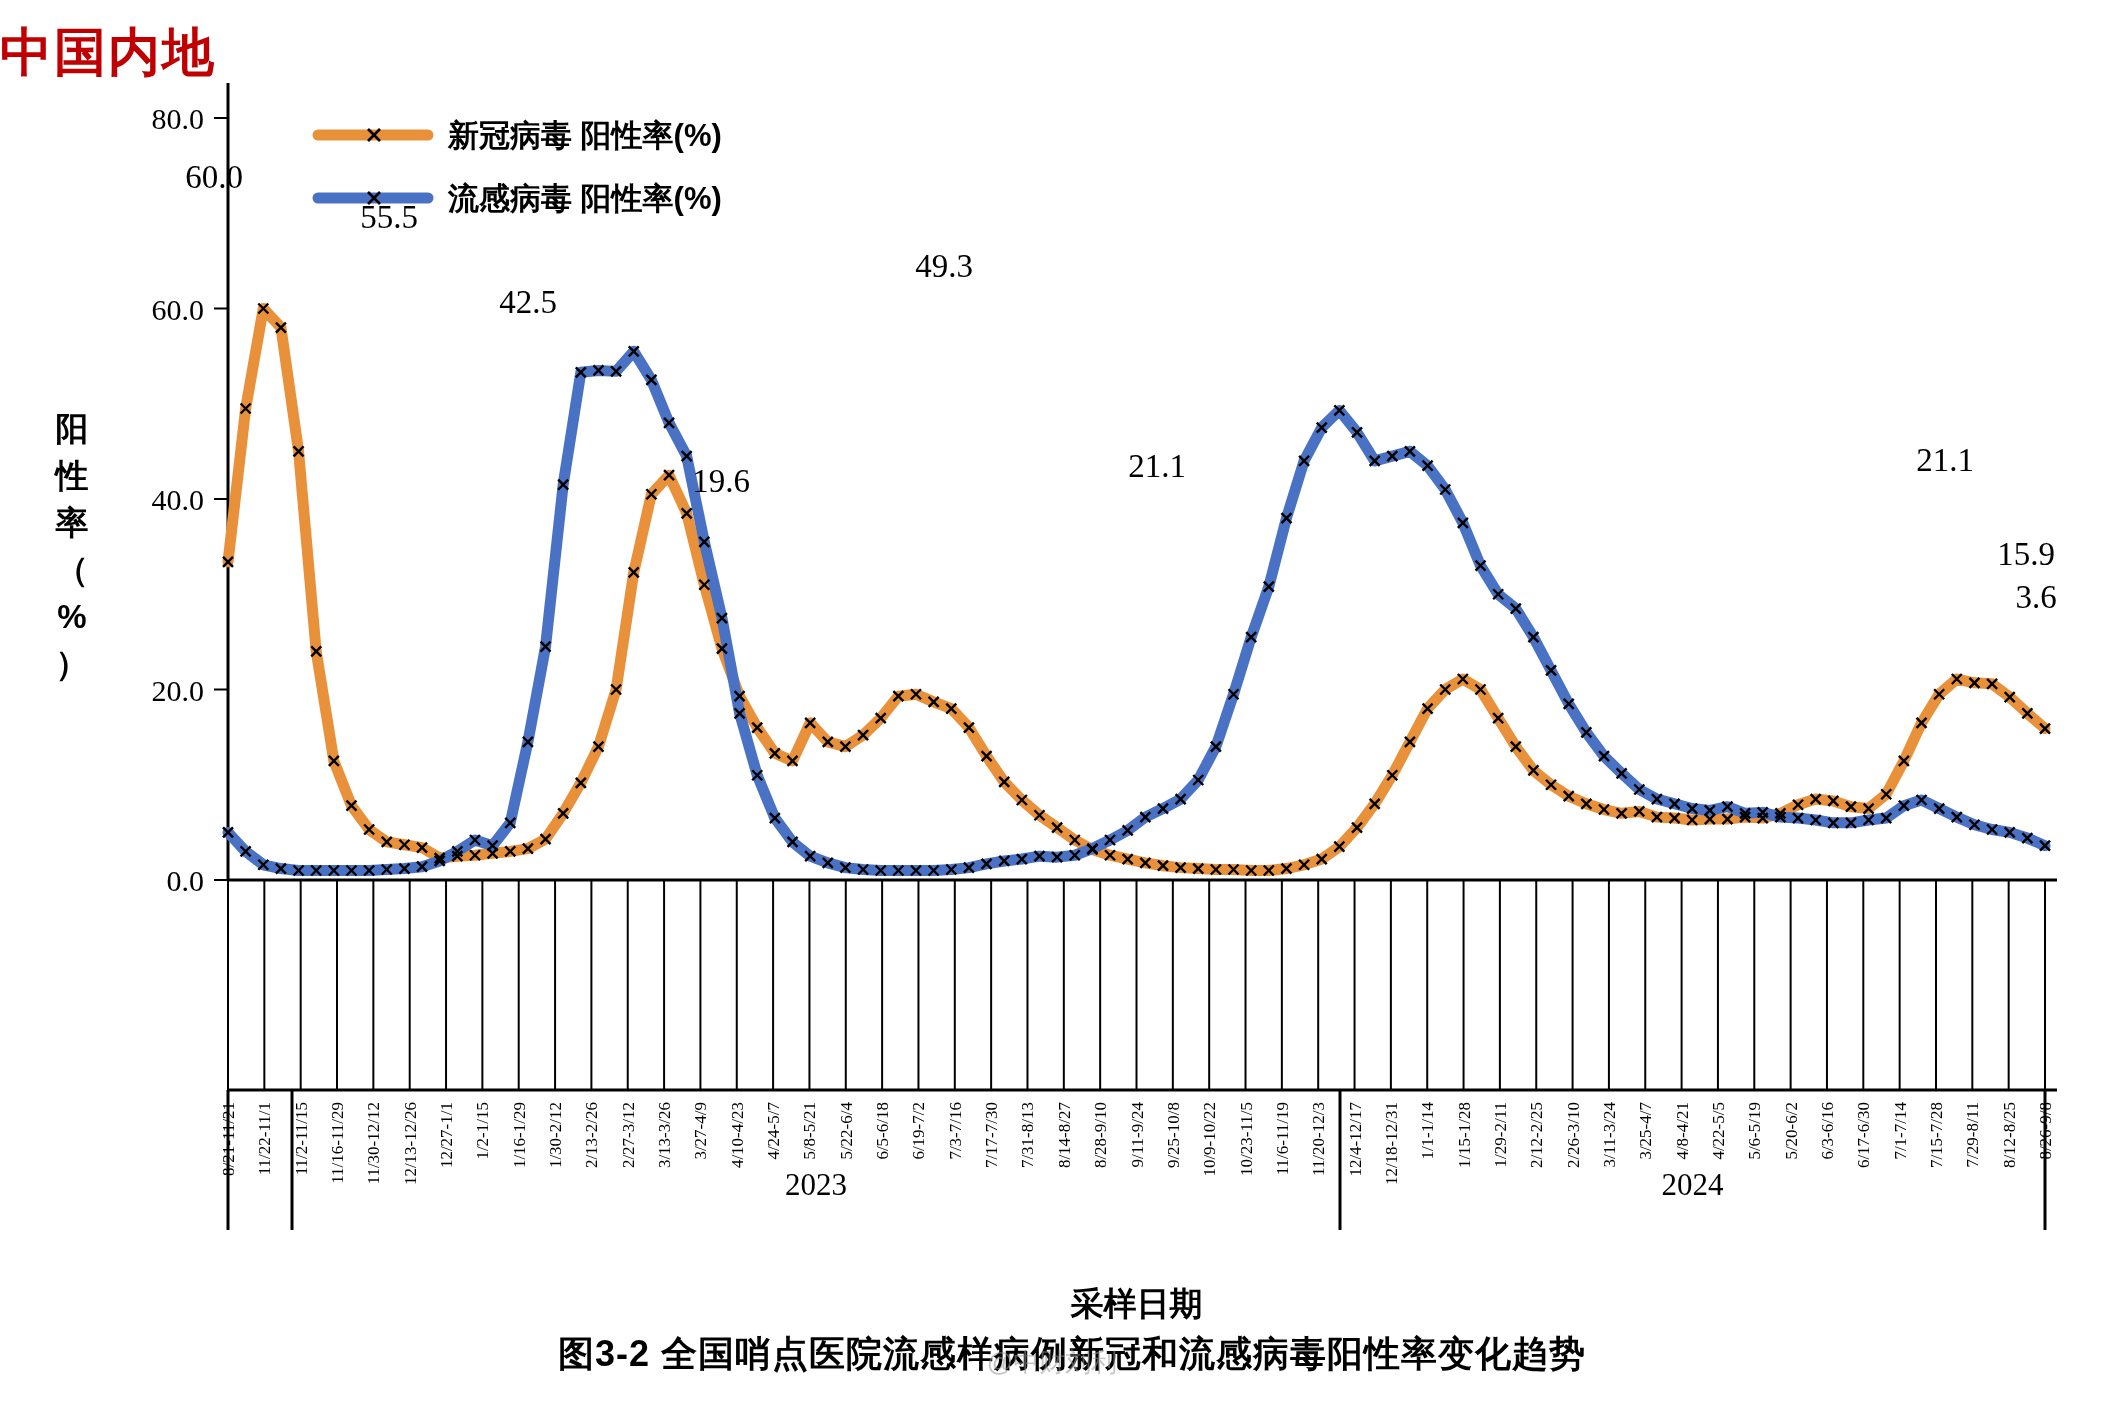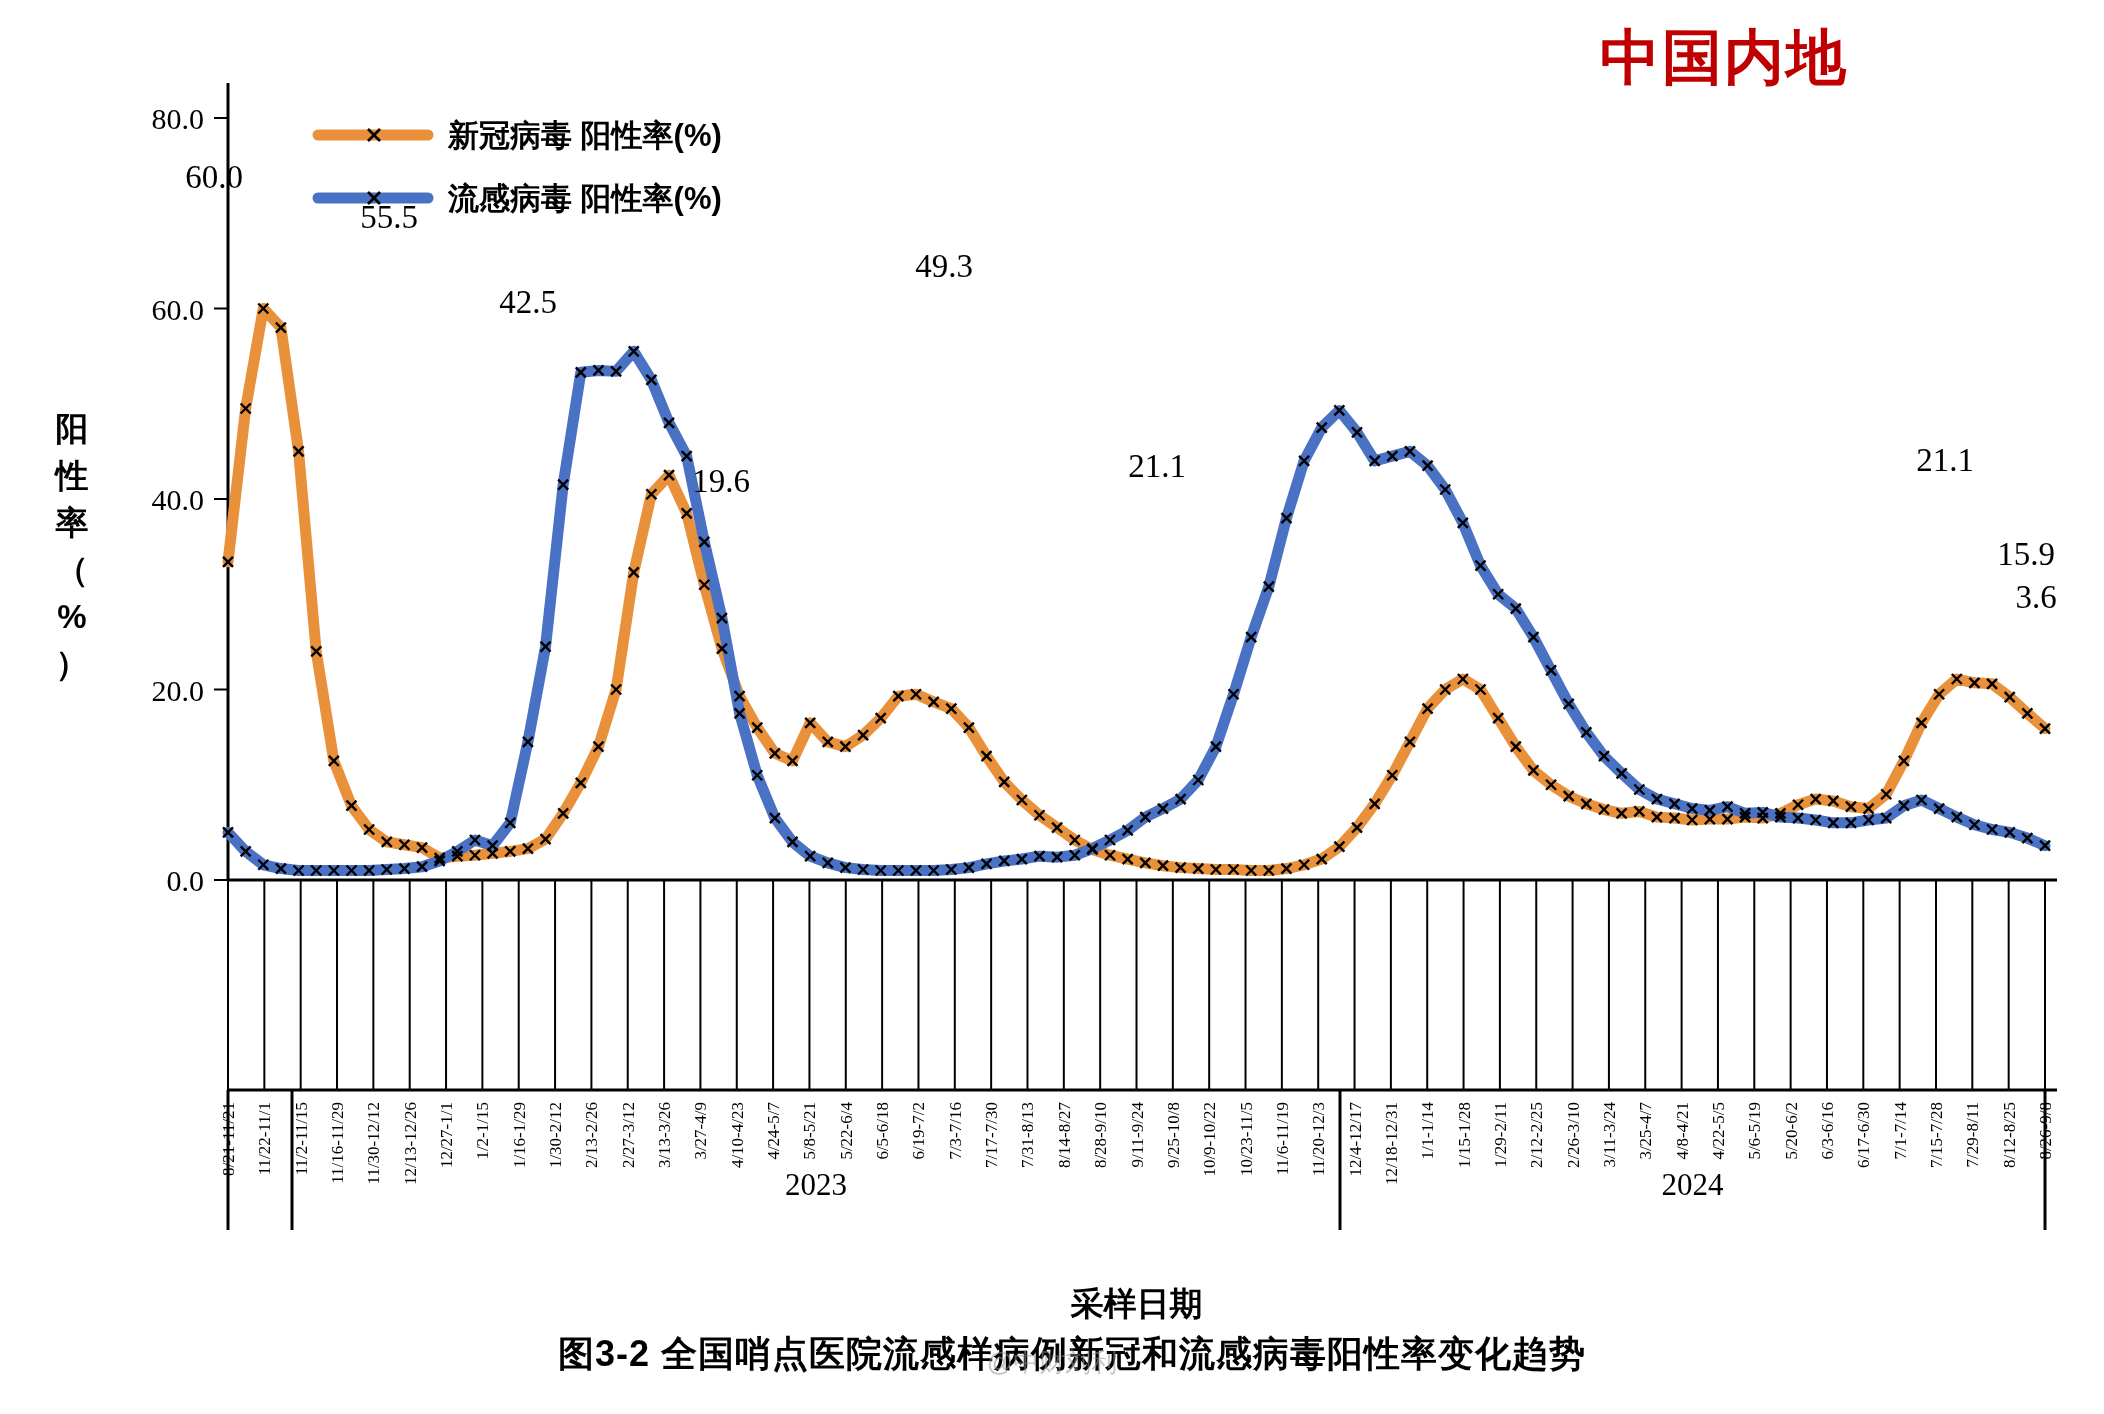--- a/index.html
+++ b/index.html
@@ -12,22 +12,22 @@
     height: 1414px;
     font-family: "Liberation Sans", sans-serif;
     position: relative;
     overflow: hidden;
   }
   #page-title {
     position: absolute;
     left: 0;
     top: 18px;
     width: 1848px;
-    text-align: right;
-    font-size: 60px;
+    text-align: left;
+    font-size: 52px;
     font-weight: bold;
     color: #c00000;
     letter-spacing: 2px;
   }
   #chart-area {
     position: absolute;
     left: 0;
     top: 0;
     width: 2104px;
     height: 1414px;

